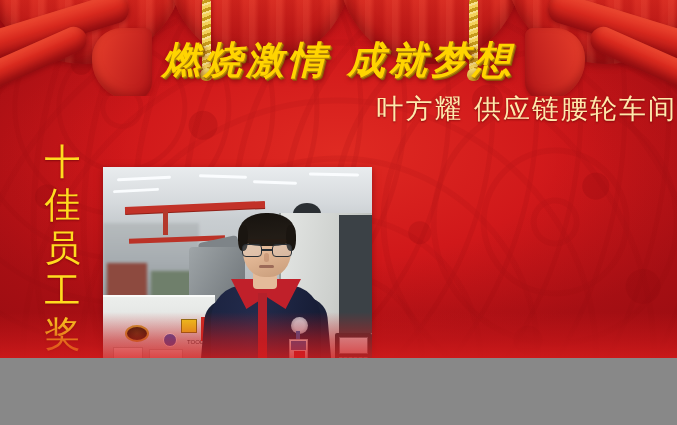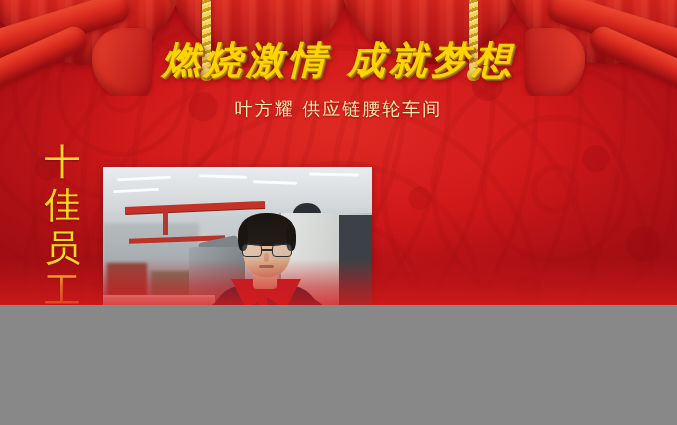--- a/index.html
+++ b/index.html
@@ -1,20 +1,20 @@
 <!DOCTYPE html>
 <html><head>
 <meta charset="utf-8">
 <style>
   html,body{margin:0;padding:0;background:#888;}
   *{box-sizing:border-box;}
 
   #poster{
     position:relative;
-    width:677px;height:305px;
+    width:677px;height:358px;
     overflow:hidden;
     font-family:"Liberation Sans","DejaVu Sans",sans-serif;
     background:#14532d;
   }
 
   
   .bg-base{
     position:absolute;inset:0;
     background:
       radial-gradient(ellipse 60% 55% at 50% 42%, #df2a22 0%, #d0181a 55%, #b81217 100%);
@@ -117,22 +117,22 @@
     color:#ffd400;
     font-family:"DejaVu Sans","Liberation Sans",sans-serif;
     text-shadow:
       1px 1px 0 #b8860b,
       2px 2px 0 #8a5f06,
       2px 3px 5px rgba(90,4,8,.75);
     white-space:nowrap;
   }
   .subtitle{
     position:absolute;left:0;right:0;top:94px;
-    text-align:center;
-    font-size:18px;line-height:30px;
+    text-align:right;
+    font-size:27px;line-height:30px;
     letter-spacing:2px;
     color:#ffe9ac;
     font-family:"DejaVu Sans","Liberation Sans",sans-serif;
     text-shadow:0 1px 2px rgba(110,6,10,.8);
     white-space:nowrap;
   }
 
   
   .vlabel{
     position:absolute;left:40px;top:140px;

